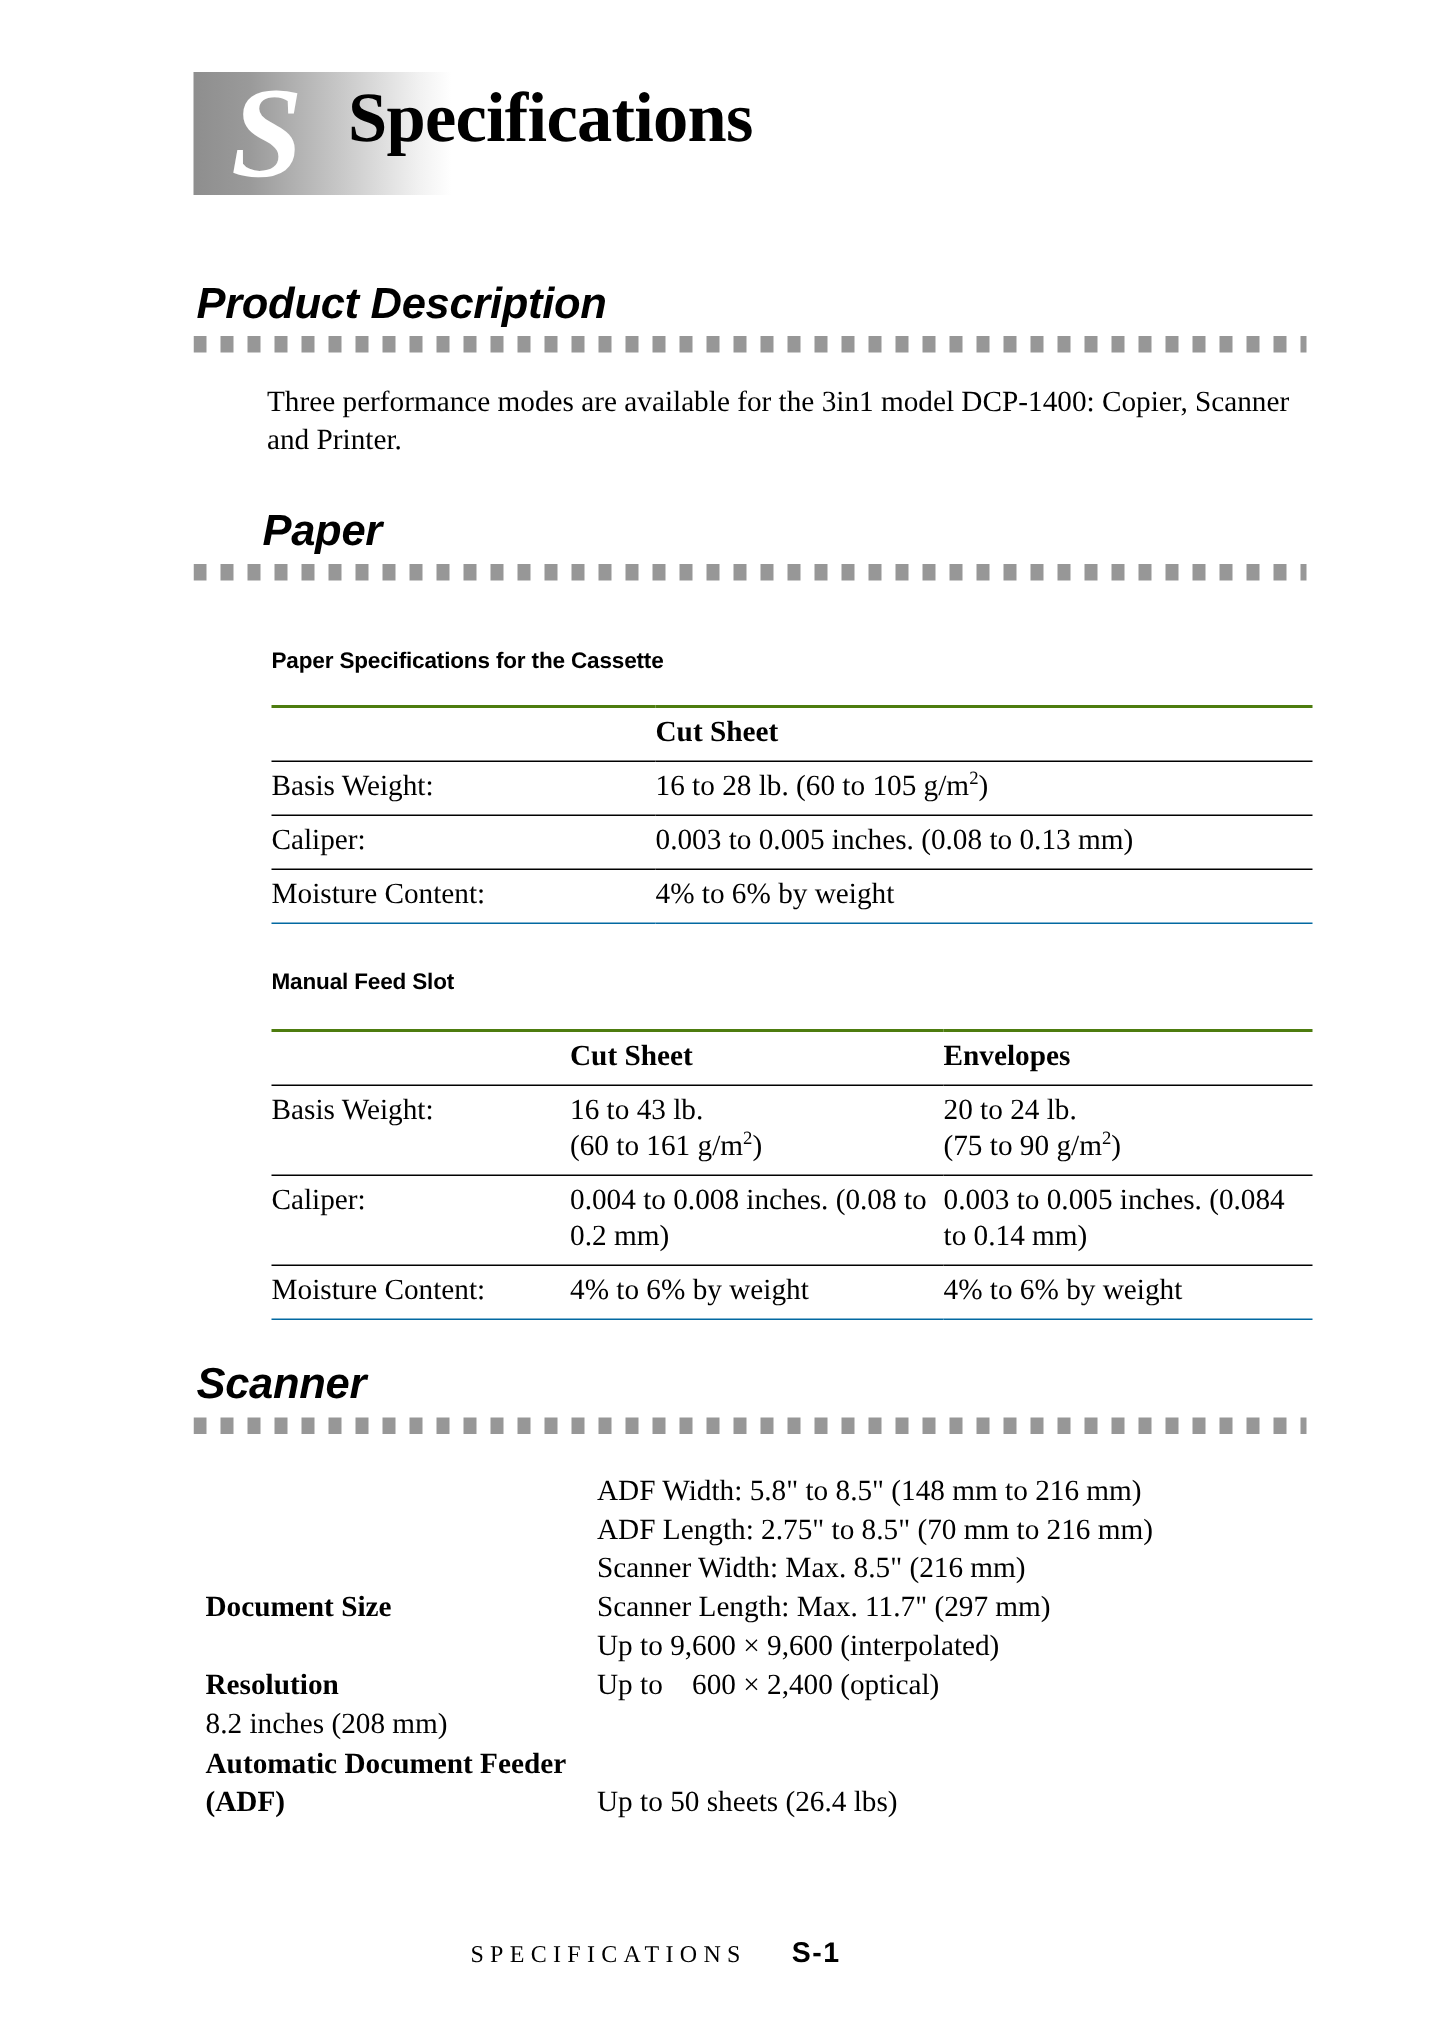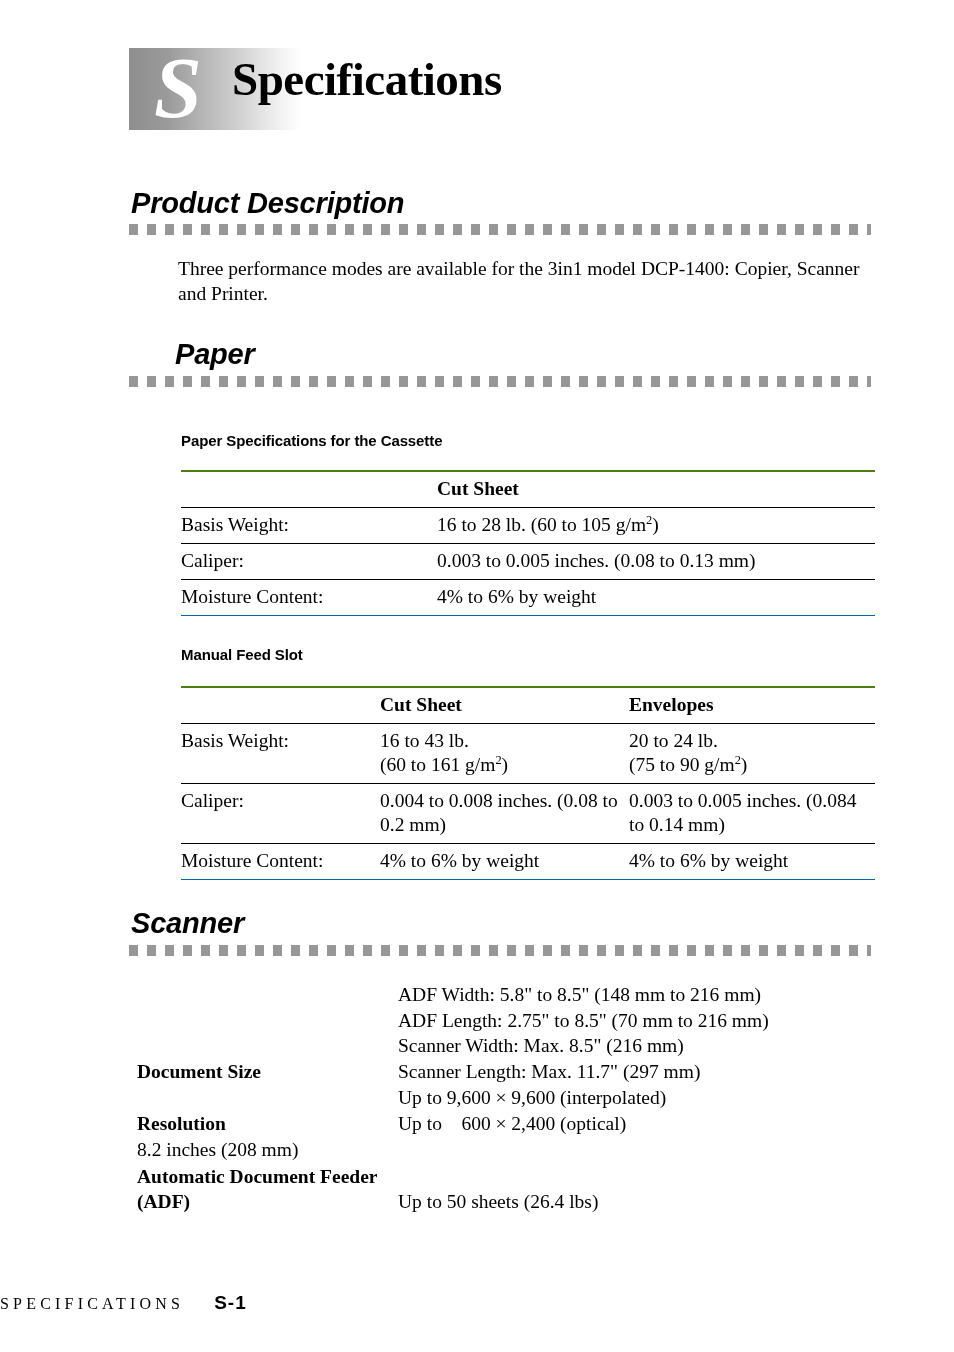--- a/index.html
+++ b/index.html
@@ -146,21 +146,21 @@
     line-height: 25.5px;
   }
   .scanner-def .line { display: block; white-space: pre; }
 
   
   .footer {
     position: absolute;
     left: 0;
     top: 1292px;
     width: 954px;
-    text-align: left;
+    text-align: center;
     padding-right: 80px;
     box-sizing: border-box;
   }
   .footer-label {
     font-family: "Liberation Serif", serif;
     font-size: 16px;
     letter-spacing: 4.2px;
     color: #000;
   }
   .footer-page {

